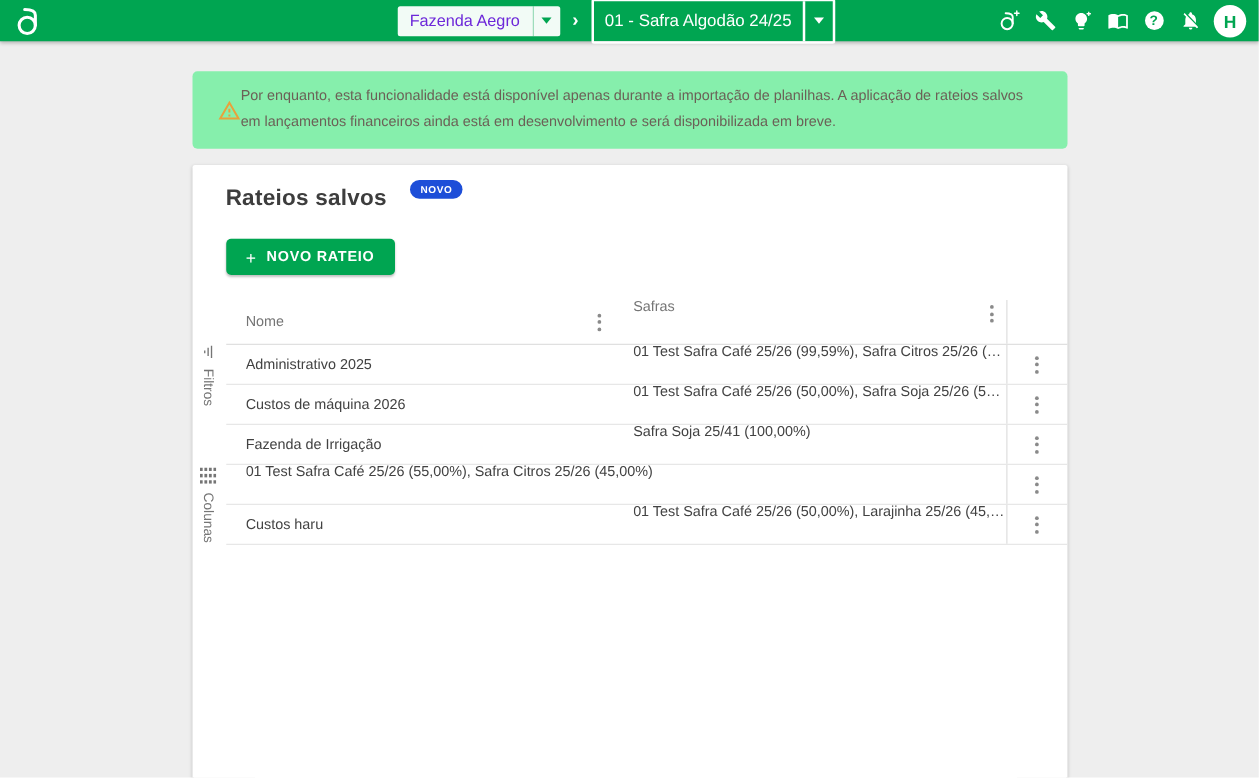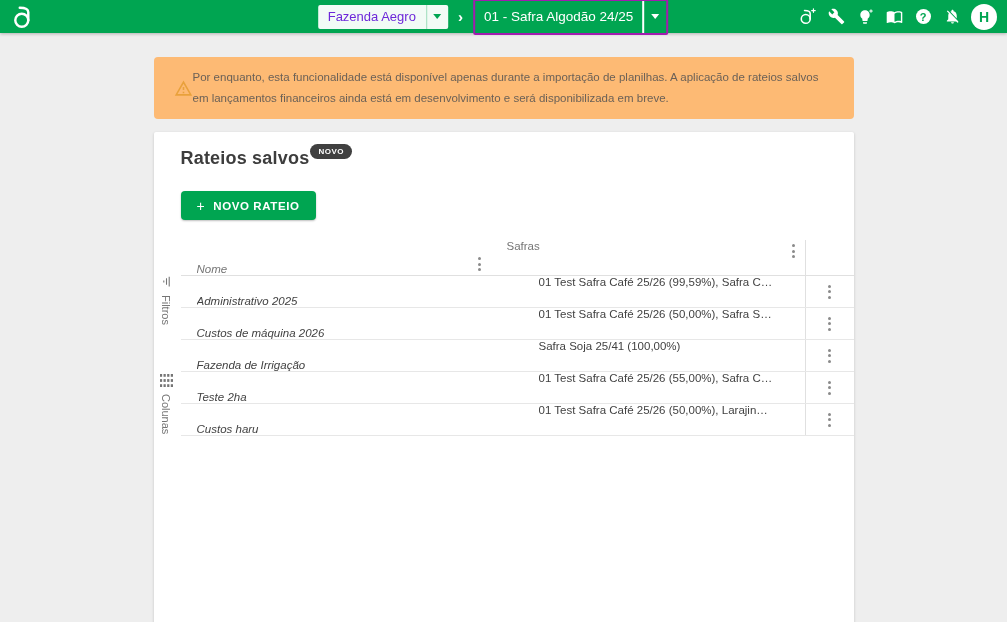--- a/index.html
+++ b/index.html
@@ -56,21 +56,21 @@
   .caret-green {
     width: 0; height: 0;
     border-left: 4px solid transparent;
     border-right: 4px solid transparent;
     border-top: 5px solid #00a551;
   }
   .crumb-sep { color: #fff; font-size: 15px; font-weight: bold; }
   .season-select {
     display: flex;
     align-items: stretch;
-    border: 2px solid #a21caf;
+    border: 2px solid #ffffff;
     border-radius: 2px;
     height: 36px;
     cursor: pointer;
   }
   .season-select .sel-label {
     color: #fff;
     font-size: 13.5px;
     padding: 0 9px;
     display: flex; align-items: center;
     white-space: nowrap;
@@ -109,21 +109,21 @@
     background: #fff; border-radius: 50%;
     color: #00a551; font-weight: bold; font-size: 14px;
     display: flex; align-items: center; justify-content: center;
     cursor: pointer;
   }
 
   
   .banner {
     width: 700px;
     margin: 24px auto 0 auto;
-    background: #fdba74;
+    background: #86efac;
     border-radius: 4px;
     display: flex;
     align-items: center;
     padding: 10px 20px;
   }
   .banner-text {
     font-size: 11.5px;
     color: #6b6157;
     line-height: 21px;
     max-width: 630px;
@@ -134,24 +134,24 @@
     position: relative;
     width: 700px;
     margin: 13px auto 0 auto;
     background: #fff;
     border-radius: 2px;
     box-shadow: 0 1px 3px rgba(0,0,0,.18);
     height: 501px;
     padding: 16px 0 0 0;
   }
   .card-inner { padding: 0 0 0 27px; }
-  .title-row { display: flex; align-items: flex-start; gap: 1px; }
+  .title-row { display: flex; align-items: flex-start; gap: 19px; }
   .page-title { font-size: 18px; font-weight: bold; color: #3d3d3d; letter-spacing: .2px; }
   .badge-novo {
-    background: #404040;
+    background: #1d4ed8;
     color: #fff;
     font-size: 8px;
     font-weight: bold;
     letter-spacing: .5px;
     border-radius: 8px;
     padding: 3px 8px;
     margin-top: -4px;
   }
   .toolbar {
     margin-top: 22px;
@@ -207,23 +207,22 @@
     display: flex;
     height: 36px;
     border-bottom: 1px solid #e0e0e0;
     color: #757575;
   }
   .t-row {
     display: flex;
     height: 32px;
     border-bottom: 1px solid #e7e7e7;
     color: #424242;
-    gap: 32px;
-  }
-  .c-nome { flex: 0 0 310px; display: flex; align-items: flex-end; padding-left: 16px; font-style: italic; }
+  }
+  .c-nome { flex: 0 0 310px; display: flex; align-items: center; padding-left: 16px; }
   .c-safras { flex: 1 1 auto; display: flex; align-items: flex-start; padding-left: 16px; min-width: 0; }
   .c-safras span, .c-nome span {
     white-space: nowrap; overflow: hidden; text-overflow: ellipsis;
   }
   .c-actions {
     flex: 0 0 49px;
     border-left: 1px solid #e0e0e0;
     display: flex; align-items: center; justify-content: center;
   }
   .head-cell { justify-content: space-between; padding-right: 6px; }
@@ -428,23 +427,20 @@
       <div class="c-actions">
         <button class="dots-btn">
               <i></i>
               <i></i>
               <i></i>
             </button>
       </div>
     </div>
 
     <div class="t-row">
-      <div class="c-nome">
-            <span>Teste 2ha</span>
-          </div>
       <div class="c-safras">
             <span>01 Test Safra Café 25/26 (55,00%), Safra Citros 25/26 (45,00%)</span>
           </div>
       <div class="c-actions">
         <button class="dots-btn">
               <i></i>
               <i></i>
               <i></i>
             </button>
       </div>

